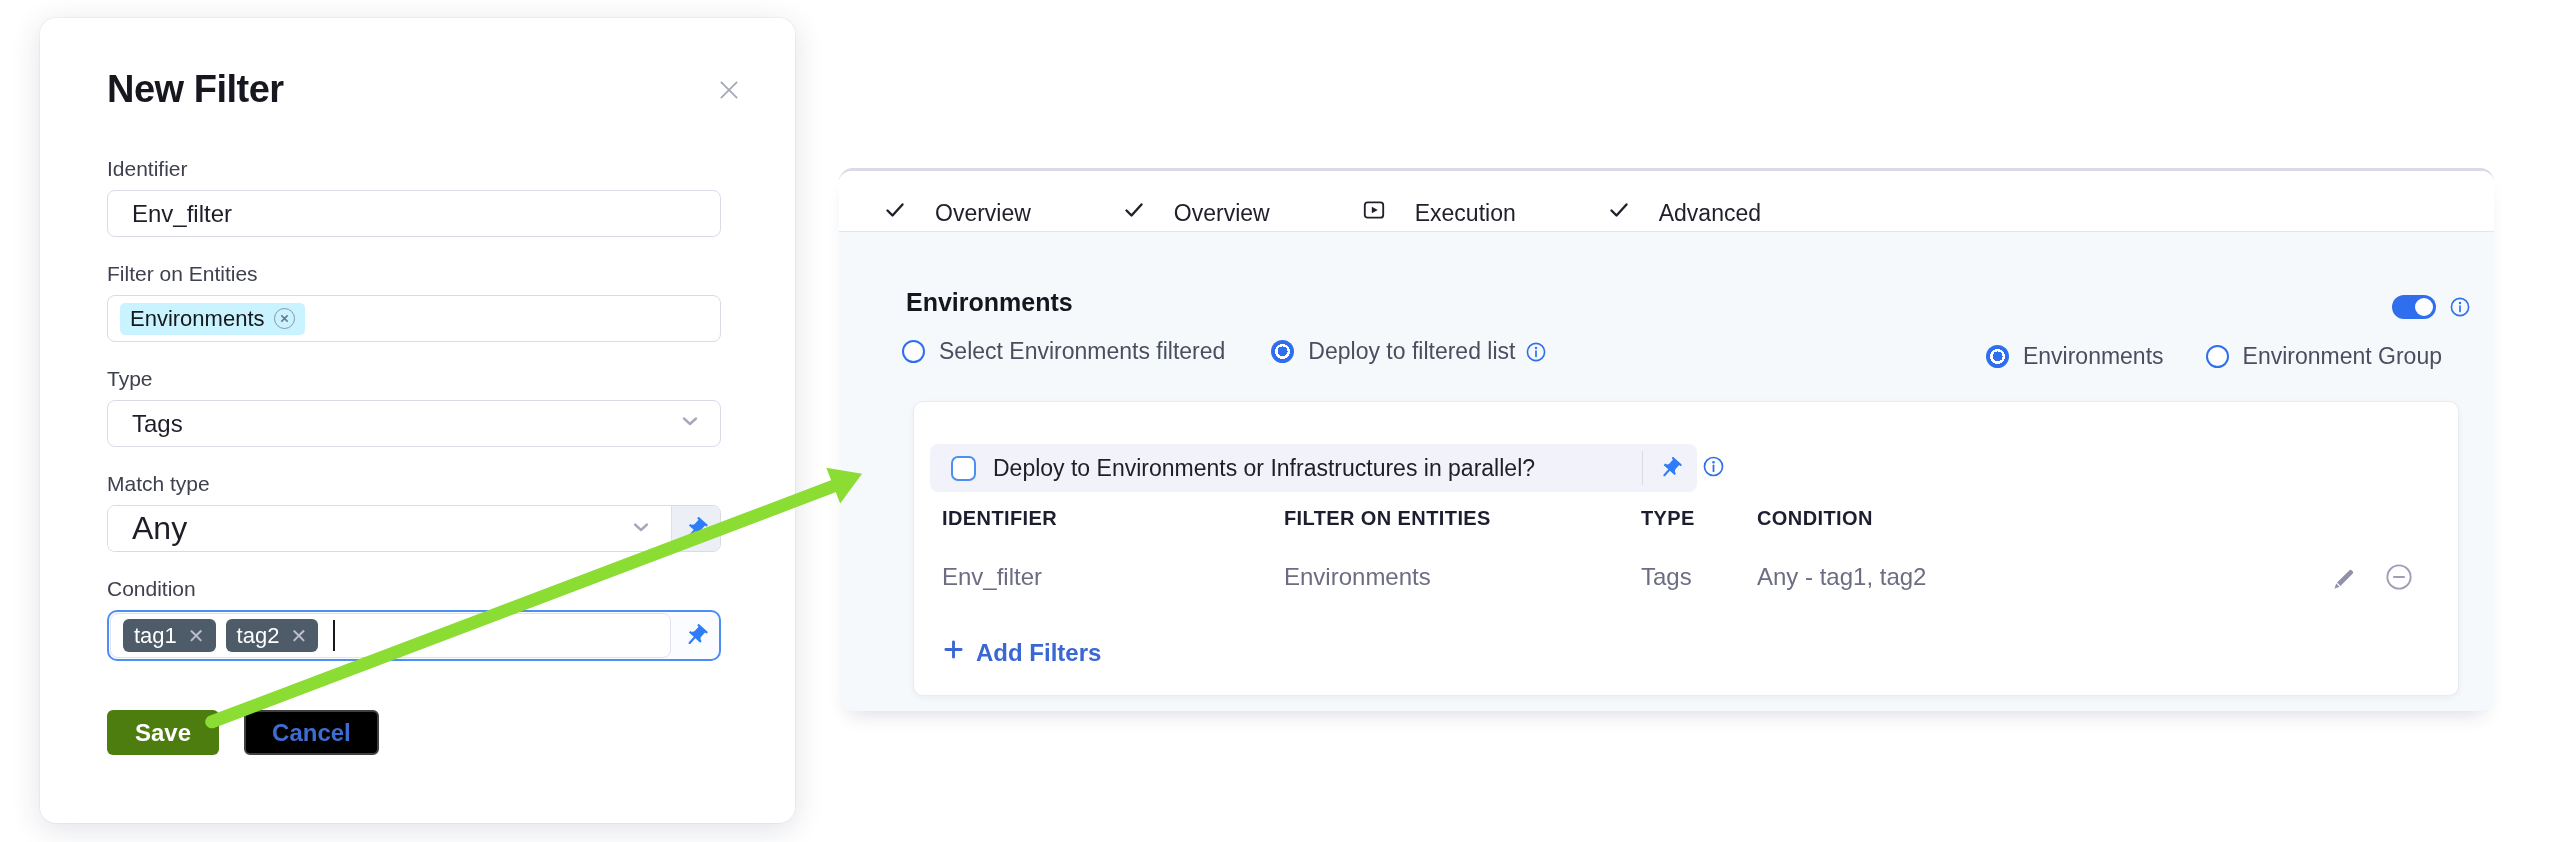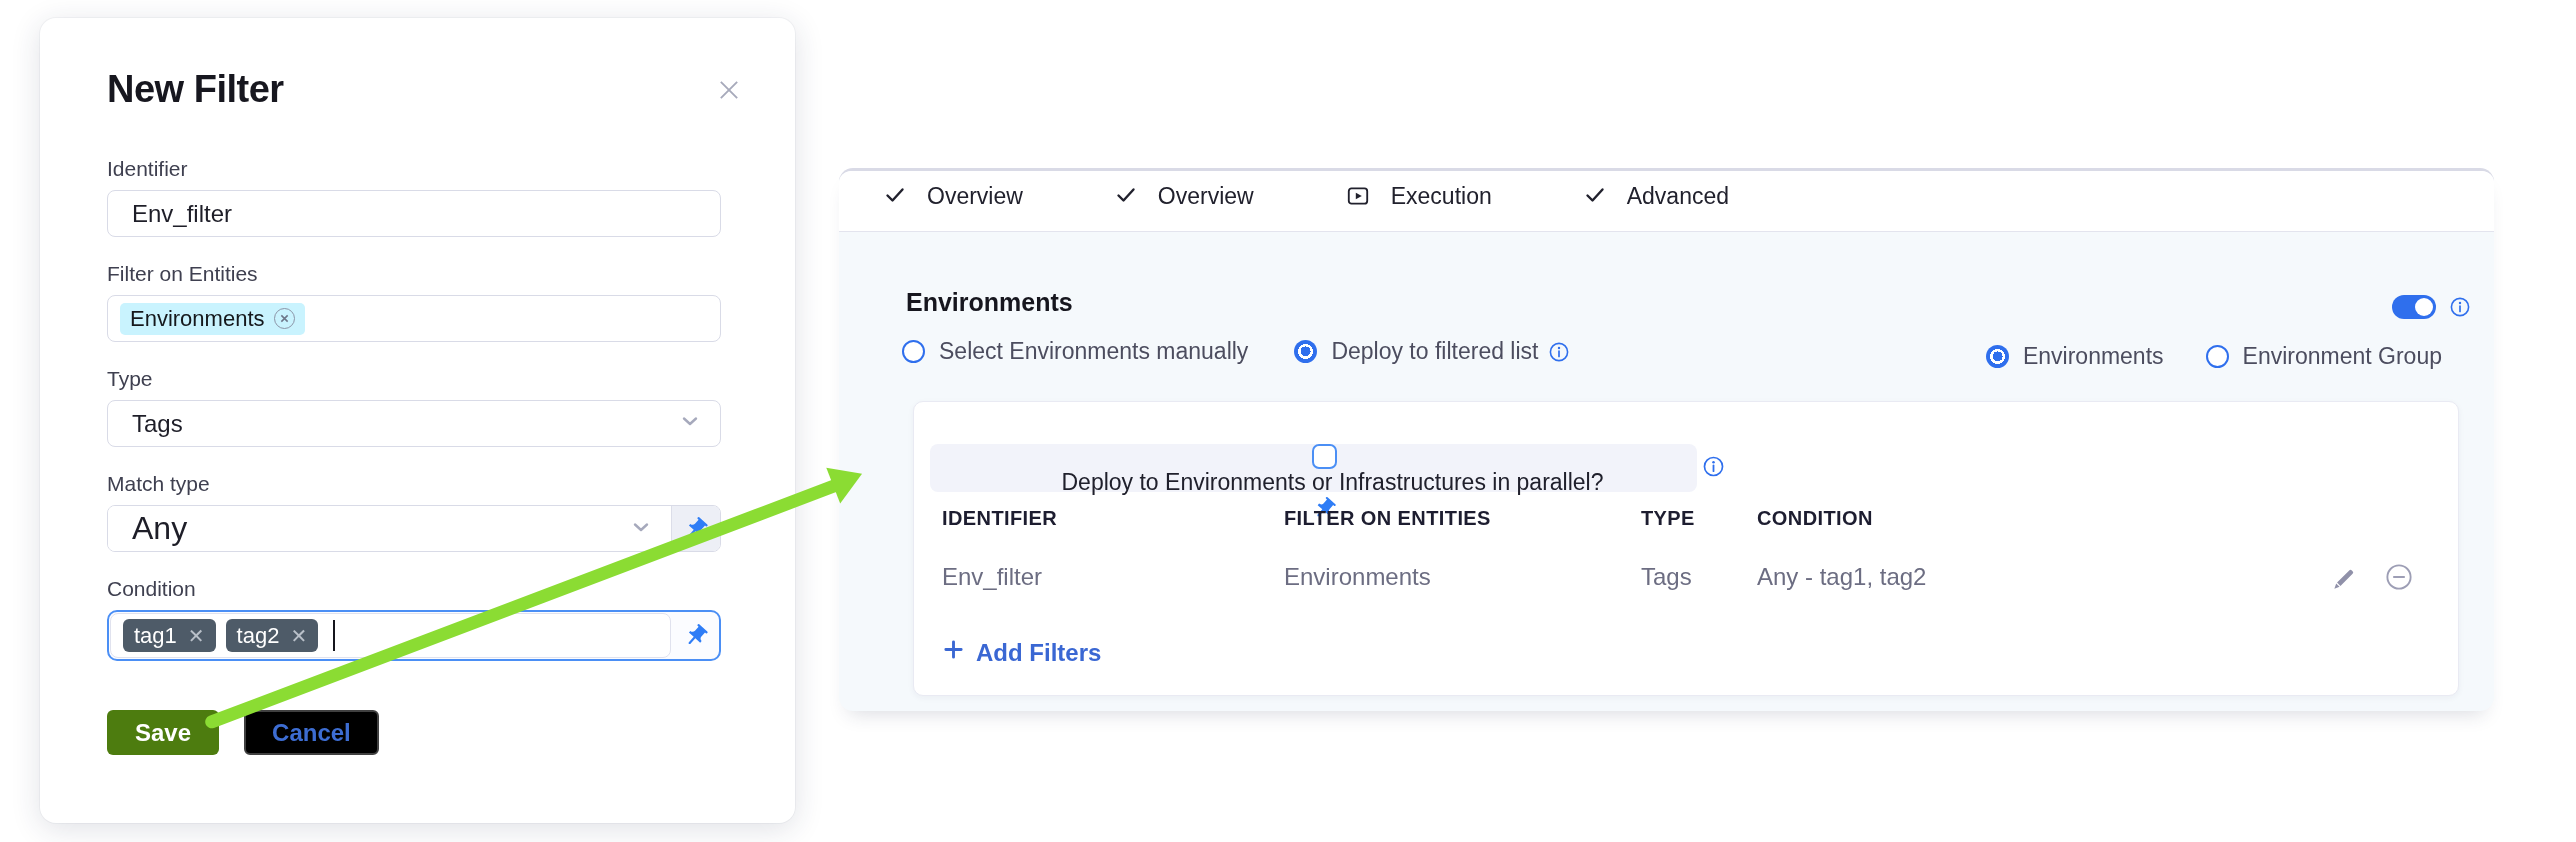--- a/index.html
+++ b/index.html
@@ -44,21 +44,21 @@
     align-items:center; justify-content:center; cursor:pointer; }
   .btn-save { background:#4d7c0f; color:#fff; padding:15px 28px; }
   .btn-cancel { background:#000000; border:2px solid #404040; color:#3d6dd2; padding:11px 26px; }
 
   
   .panel { position:absolute; left:839px; top:168px; width:1655px; height:543px;
     background:#f5f9fc; border-radius:14px; border-top:3px solid #d9dae6;
     box-shadow:0 12px 20px -10px rgba(40,45,80,.18); z-index:1; }
   .tabbar { height:61px; background:#fff; border-radius:12px 12px 0 0;
     border-bottom:1px solid #e3e4ee; display:flex; align-items:center; padding-left:44px; }
-  .tab { display:flex; align-items:flex-start; gap:20px; font-size:23px; color:#21212d;
+  .tab { display:flex; align-items:center; gap:28px; font-size:23px; color:#21212d;
     margin-right:91px; height:100%; position:relative; cursor:pointer;margin-top:24px; }
   .tab.active { font-weight:700; }
   .tab.active::after { content:""; position:absolute; left:-14px; right:-14px; bottom:-1px;
     height:6px; border-radius:4px; background:#2f6fed; }
   .env-heading { position:absolute; left:67px; top:117px; font-size:25px; font-weight:700; color:#16161e; }
   .radio-row { position:absolute; left:63px; top:167px; display:flex; align-items:center; gap:46px; }
   .radio-item { display:flex; align-items:center; cursor:pointer; }
   .radio { width:23px; height:23px; border-radius:50%; border:2px solid #2f6fed; background:#fff; flex:none; }
   .radio.selected { border:none; background:radial-gradient(circle,#2f6fed 0 5px,#fff 5px 7.4px,#2f6fed 7.4px); }
   .radio-label { font-size:23px; color:#4c4d5f; margin-left:14px; }
@@ -67,21 +67,21 @@
   .toggle { width:44px; height:24px; border-radius:13px; background:#2f6fed; position:relative; cursor:pointer; flex:none; }
   .toggle::after { content:""; position:absolute; width:18px; height:18px; border-radius:50%;
     background:#fff; right:3px; top:3px; }
   .toggle-label { font-size:23px; color:#1d1d28; }
   .right-radios { position:absolute; top:172px; right:52px; display:flex; align-items:center; gap:42px; }
 
   
   .card { position:absolute; left:74px; top:230px; width:1546px; height:295px; background:#fff;
     border:1px solid #e9eaf3; border-radius:10px; box-shadow:0 2px 6px rgba(40,45,80,.05); }
   .parallel-bar { position:absolute; left:16px; top:42px; width:767px; height:48px;
-    background:#f2f3fa; border-radius:8px; display:flex; align-items:center; padding-left:21px;flex-direction:column; }
+    background:#f2f3fa; border-radius:8px; display:flex; align-items:center; padding-left:21px; }
   .checkbox { width:25px; height:25px; border:2px solid #4b8ff5; border-radius:7px; background:#fff;
     flex:none; cursor:pointer; }
   .parallel-label { font-size:23px; color:#20202c; margin-left:17px; flex:1; }
   .bar-divider { width:1px; height:34px; background:#d9dbe8; }
   .bar-pin { width:54px; display:flex; align-items:center; justify-content:center; }
   .bar-info { position:absolute; left:789px; top:54px; display:flex; }
   .thead { position:absolute; left:28px; top:105px; display:flex; font-size:20px; font-weight:700;
     color:#1d1d30; letter-spacing:0.4px; }
   .trow { position:absolute; left:28px; top:161px; display:flex; font-size:24px; color:#6c6d82; }
   .c1 { width:342px; } .c2 { width:357px; } .c3 { width:116px; } .c4 { width:417px; }
@@ -210,21 +210,21 @@
           </svg></span>
       <span>Advanced</span>
     </div>
   </div>
 
   <div class="env-heading">Environments</div>
 
   <div class="radio-row">
     <div class="radio-item">
       <span class="radio"></span>
-      <span class="radio-label">Select Environments manually</span>
+      <span class="radio-label">Select Environments filtered</span>
     </div>
     <div class="radio-item">
       <span class="radio selected"></span>
       <span class="radio-label">Deploy to filtered list</span>
       <span class="info-icon">
         <svg width="20" height="20" viewBox="0 0 20 20" fill="none">
             <circle cx="10" cy="10" r="8.6" stroke="#2f6fed" stroke-width="1.6"></circle>
             <circle cx="10" cy="6" r="1.2" fill="#2f6fed"></circle>
             <path d="M10 9 V14.5" stroke="#2f6fed" stroke-width="1.7" stroke-linecap="round"></path>
           </svg>

